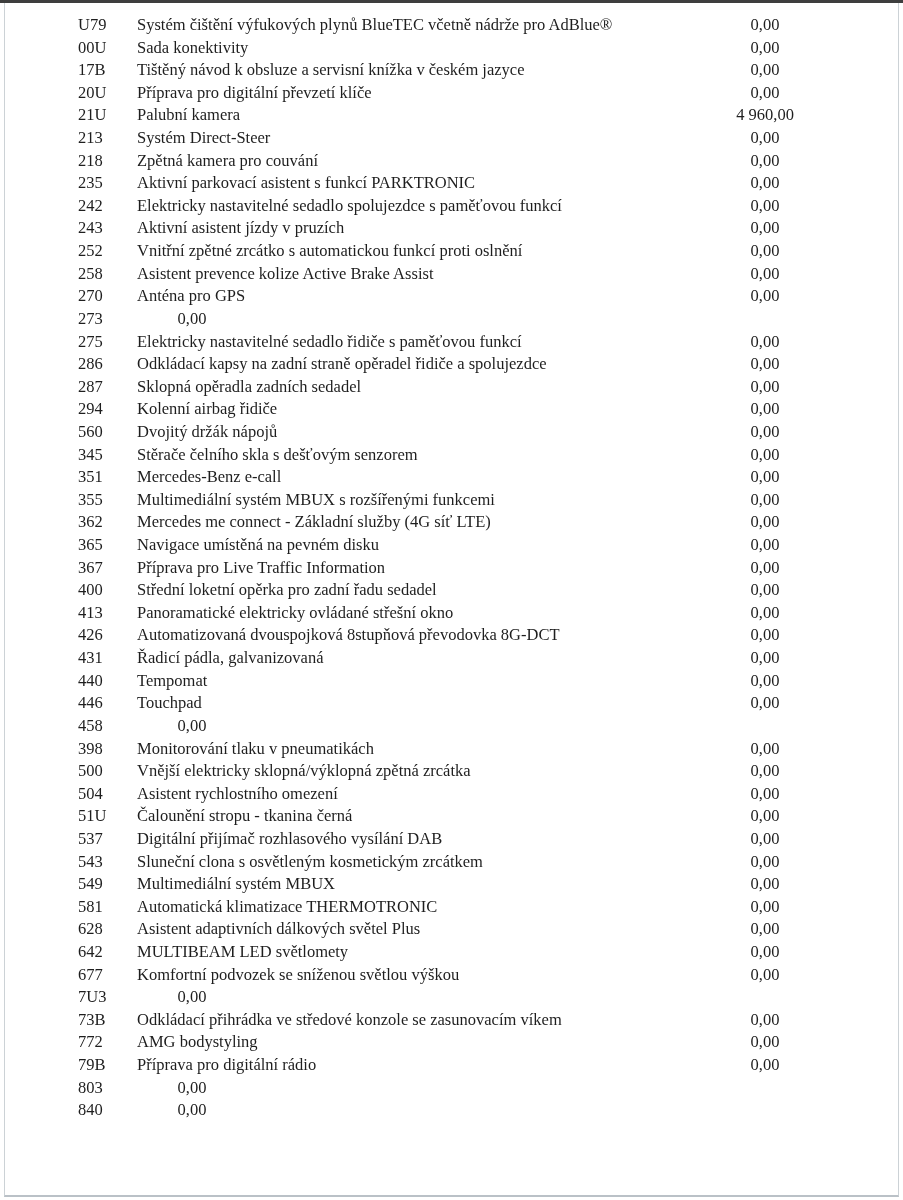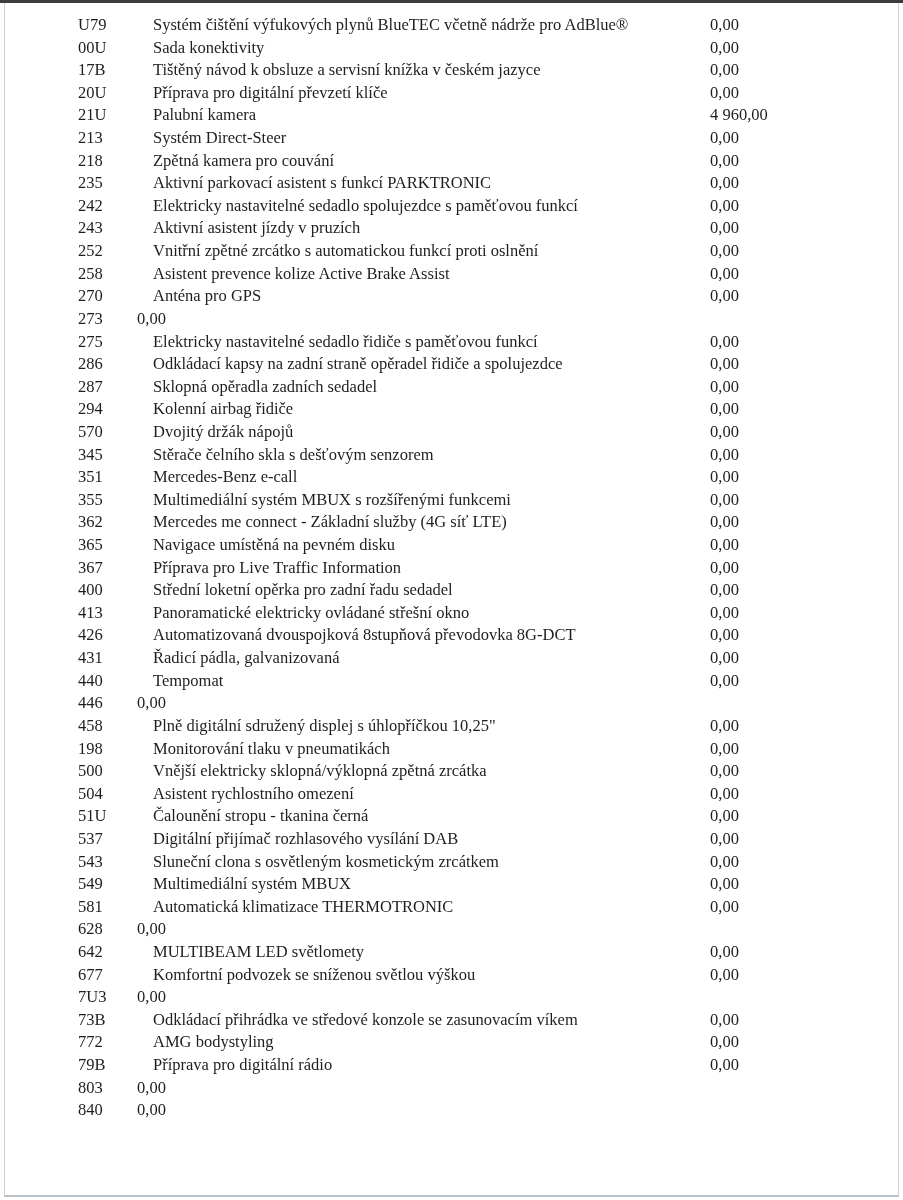--- a/index.html
+++ b/index.html
@@ -49,26 +49,25 @@
     white-space: nowrap;
   }
   .cell.code {
     flex: 0 0 auto;
     margin-left: 78px;
     width: 59px;
   }
   .cell.desc {
     flex: 1 1 auto;
     overflow: hidden;
-    margin-left: 16px;
   }
   .cell.price {
     flex: 0 0 auto;
     min-width: 110px;
-    text-align: left;
+    text-align: center;
     margin-right: 83px;
   }
 </style>
 </head>
 <body>
 
 <div class="screen">
   <div class="top-edge"></div>
   <div class="page-frame"></div>
   <div class="options-list">
@@ -175,21 +174,21 @@
         <span class="cell price">0,00</span>
       </div>
 
       <div class="row">
         <span class="cell code">294</span>
         <span class="cell desc">Kolenní airbag řidiče</span>
         <span class="cell price">0,00</span>
       </div>
 
       <div class="row">
-        <span class="cell code">570</span>
+        <span class="cell code">560</span>
         <span class="cell desc">Dvojitý držák nápojů</span>
         <span class="cell price">0,00</span>
       </div>
 
       <div class="row">
         <span class="cell code">345</span>
         <span class="cell desc">Stěrače čelního skla s dešťovým senzorem</span>
         <span class="cell price">0,00</span>
       </div>
 
@@ -248,31 +247,31 @@
       </div>
 
       <div class="row">
         <span class="cell code">440</span>
         <span class="cell desc">Tempomat</span>
         <span class="cell price">0,00</span>
       </div>
 
       <div class="row">
         <span class="cell code">446</span>
+        <span class="cell desc">Touchpad</span>
         <span class="cell price">0,00</span>
       </div>
 
       <div class="row">
         <span class="cell code">458</span>
-        <span class="cell desc">Plně digitální sdružený displej s úhlopříčkou 10,25"</span>
-        <span class="cell price">0,00</span>
-      </div>
-
-      <div class="row">
-        <span class="cell code">198</span>
+        <span class="cell price">0,00</span>
+      </div>
+
+      <div class="row">
+        <span class="cell code">398</span>
         <span class="cell desc">Monitorování tlaku v pneumatikách</span>
         <span class="cell price">0,00</span>
       </div>
 
       <div class="row">
         <span class="cell code">500</span>
         <span class="cell desc">Vnější elektricky sklopná/výklopná zpětná zrcátka</span>
         <span class="cell price">0,00</span>
       </div>
 
@@ -307,20 +306,21 @@
       </div>
 
       <div class="row">
         <span class="cell code">581</span>
         <span class="cell desc">Automatická klimatizace THERMOTRONIC</span>
         <span class="cell price">0,00</span>
       </div>
 
       <div class="row">
         <span class="cell code">628</span>
+        <span class="cell desc">Asistent adaptivních dálkových světel Plus</span>
         <span class="cell price">0,00</span>
       </div>
 
       <div class="row">
         <span class="cell code">642</span>
         <span class="cell desc">MULTIBEAM LED světlomety</span>
         <span class="cell price">0,00</span>
       </div>
 
       <div class="row">

